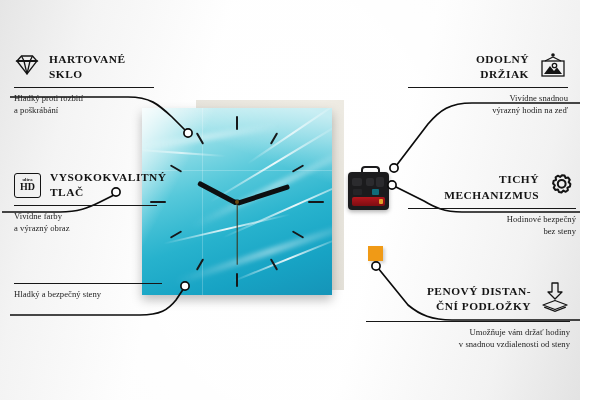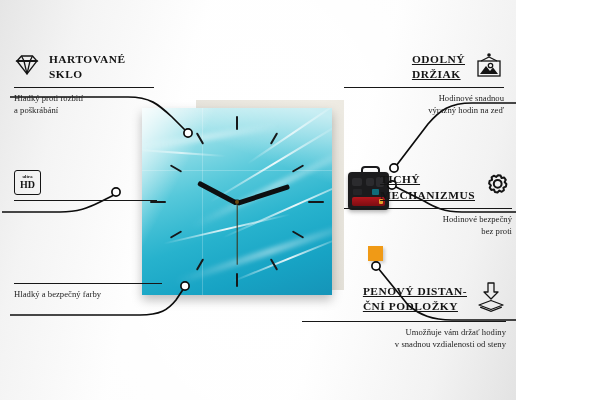--- a/index.html
+++ b/index.html
@@ -1,21 +1,21 @@
 <!DOCTYPE html>
 <html><head>
 <meta charset="utf-8">
 <style>
   html,body{margin:0;padding:0;}
   body{
     width:600px;height:400px;overflow:hidden;
     font-family:"Liberation Serif", serif;
     background:#ffffff;
   }
-  #stage{position:relative;width:516px;height:400px;overflow:hidden;
+  #stage{position:relative;width:580px;height:400px;overflow:hidden;
     background:
       radial-gradient(ellipse 62% 120% at 50% 50%, #ffffff 0%, #fcfcfc 42%, #f3f3f3 72%, #e9e9e9 100%);
   }
   #stage:before{
     content:"";position:absolute;inset:0;
     background:linear-gradient(105deg,#e4e4e4 0%, #f4f4f4 14%, #ffffff 34%, #ffffff 64%, #f2f2f2 86%, #e1e1e1 100%);
     opacity:.85;
   }
   .layer{position:absolute;inset:0;}
 
@@ -26,21 +26,21 @@
   .feat{position:absolute;}
   .feat .row{display:flex;align-items:center;gap:9px;}
   .feat.left .row{justify-content:flex-start;}
   .feat.right .row{justify-content:flex-end;}
   .ttl{
     font-family:"Liberation Serif", serif;
     font-weight:700;letter-spacing:.045em;
     font-size:11.4px;line-height:1.32;color:#141414;
     text-transform:uppercase;
   }
-  .feat.right .ttl{text-align:left;text-decoration:underline;}
+  .feat.right .ttl{text-align:right;}
   .rule{height:1px;background:#171717;margin:5px 0 4px;}
   .sub{
     font-family:"Liberation Serif", serif;
     font-size:8.6px;line-height:1.42;color:#1d1d1d;letter-spacing:.005em;
   }
   .feat.right .sub{text-align:right;}
   .icon{flex:0 0 auto;display:block;}
 
   
   .photo{position:absolute;left:142px;top:108px;width:190px;height:187px;}
@@ -171,28 +171,36 @@
       <span>a poškrábání</span>
     </div>
   </div>
 
   <div class="feat left" style="left:14px;top:170px;width:143px;">
     <div class="row">
       <span class="icon" style="width:25px;height:23px;border:1.4px solid #141414;border-radius:3px;display:flex;flex-direction:column;align-items:center;justify-content:center;line-height:1;">
         <span style="font-size:4.6px;letter-spacing:.02em;color:#141414;font-weight:700;">ultra</span>
         <span style="font-size:10px;font-weight:700;color:#141414;letter-spacing:.01em;">HD</span>
       </span>
-    </div>
-    <div class="rule"></div>
+      <span class="ttl">
+        <span>VYSOKOKVALITNÝ</span><br>
+        <span>TLAČ</span>
+      </span>
+    </div>
+    <div class="rule"></div>
+    <div class="sub">
+      <span>Vivídne farby</span><br>
+      <span>a výrazný obraz</span>
+    </div>
   </div>
 
   <div class="feat left" style="left:14px;top:278px;width:148px;">
     <div class="rule"></div>
     <div class="sub">
-      <span>Hladký a bezpečný farby</span>
+      <span>Hladký a bezpečný steny</span>
     </div>
   </div>
 
   <div class="feat right" style="right:12px;top:52px;width:160px;">
     <div class="row">
       <span class="ttl">
         <span>ODOLNÝ</span><br>
         <span>DRŽIAK</span>
       </span>
       <span class="icon">
@@ -200,42 +208,42 @@
           <circle cx="15" cy="3" r="1.8" fill="#141414" stroke="none"></circle>
           <path d="M15 5 L7 9 M15 5 L23 9"></path>
           <rect x="4" y="9" width="22" height="15"></rect>
           <path d="M6 22 L12 14 L16 19 L19 15.5 L24 22 Z" fill="#141414" stroke="none"></path>
           <circle cx="16.5" cy="13.5" r="2.2"></circle>
         </svg>
       </span>
     </div>
     <div class="rule"></div>
     <div class="sub">
-      <span>Hodinové snadnou</span><br>
+      <span>Vivídne snadnou</span><br>
       <span>výrazný hodin na zeď</span>
     </div>
   </div>
 
   <div class="feat right" style="right:4px;top:172px;width:168px;">
     <div class="row">
       <span class="ttl">
         <span>TICHÝ</span><br>
         <span>MECHANIZMUS</span>
       </span>
       <span class="icon">
         <svg width="28" height="27" viewBox="0 0 28 27" fill="none" stroke="#141414" stroke-width="2">
           <path d="M14 3.2 L16.6 3.6 L17.6 6.1 L20.2 5.6 L21.8 7.8 L20.6 10.1 L22.4 12 L21.9 14.6 L19.4 15.6 L19.9 18.2 L17.7 19.8 L15.4 18.6 L13.5 20.4 L10.9 19.9 L9.9 17.4 L7.3 17.9 L5.7 15.7 L6.9 13.4 L5.1 11.5 L5.6 8.9 L8.1 7.9 L7.6 5.3 L9.8 3.7 L12.1 4.9 Z" stroke-linejoin="round"></path>
           <circle cx="13.7" cy="11.8" r="3.9"></circle>
         </svg>
       </span>
     </div>
     <div class="rule"></div>
     <div class="sub">
       <span>Hodinové bezpečný</span><br>
-      <span>bez proti</span>
+      <span>bez steny</span>
     </div>
   </div>
 
   <div class="feat right" style="right:10px;top:282px;width:204px;">
     <div class="row">
       <span class="ttl">
         <span>PENOVÝ DISTAN-</span><br>
         <span>ČNÍ PODLOŽKY</span>
       </span>
       <span class="icon">

